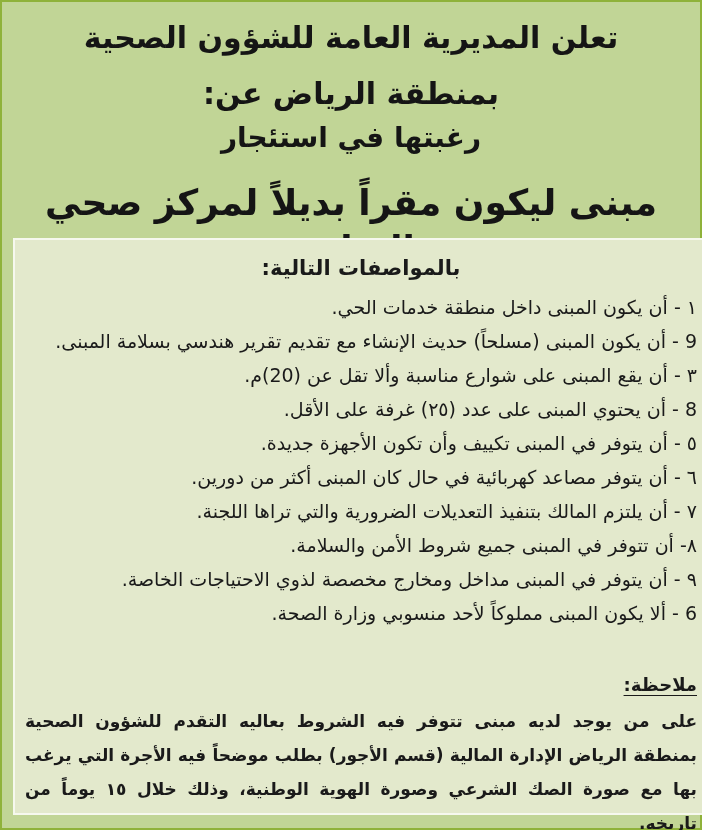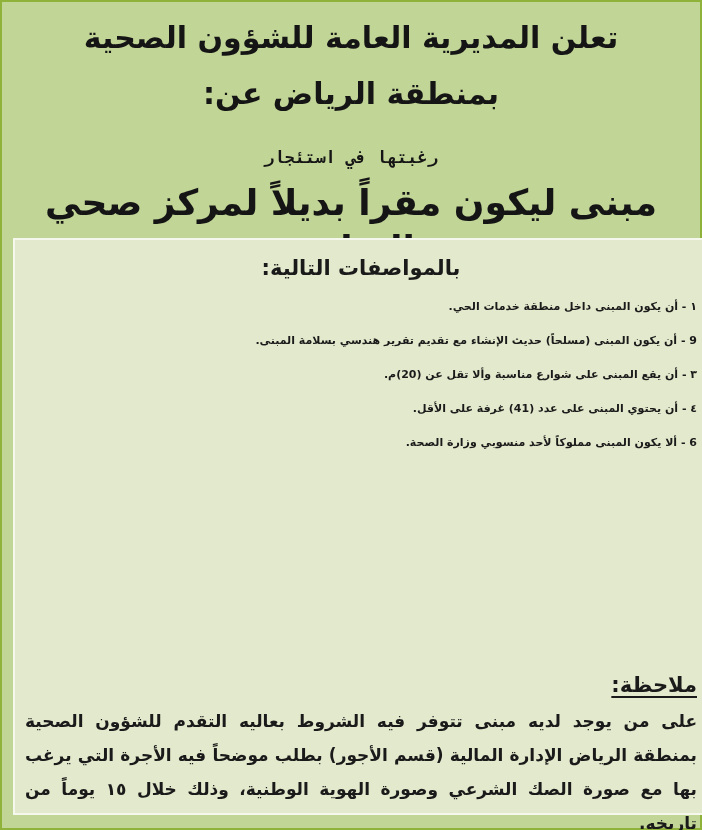--- a/index.html
+++ b/index.html
@@ -20,45 +20,45 @@
       text-align: center;
     }
     .h1 {
       position: absolute; left: 0; right: 0;
       font-weight: bold; font-size: 30px; line-height: 40px;
       color: #151515; letter-spacing: 0;
     }
     .h1.l1 { top: 16px; }
     .h1.l2 { top: 72px; }
     .h3 {
-      position: absolute; left: 0; right: 0; top: 141px;
-      font-weight: bold; font-size: 17px; line-height: 32px; color: #151515; font-family: Liberation Mono, monospace;
+      position: absolute; left: 0; right: 0; top: 120px;
+      font-weight: bold; font-size: 28px; line-height: 32px; color: #151515;
     }
     .h1.l4 { top: 178px; font-size: 36px; line-height: 46px; }
 
     .panel {
       position: absolute; left: 11px; top: 236px;
       width: 676px; height: 573px;
       border: 2px solid #f6f8ee;
       background: #e3e9cc;
       direction: rtl;
       padding-left: 16px;
     }
     .subhead {
       position: absolute; left: 0; right: 0; top: 14px;
       text-align: center; font-weight: bold; font-size: 21px; line-height: 28px;
     }
     .items { position: absolute; right: 10px; left: 8px; top: 50px; margin: 0; padding: 0; list-style: none; }
     .item {
-      font-weight: bold; font-size: 11px; line-height: 34px; white-space: nowrap;
+      font-weight: normal; font-size: 19px; line-height: 34px; white-space: nowrap;
     }
     .item.wrap { white-space: normal; text-align: justify; text-align-last: right; }
     .note-title {
       position: absolute; right: 10px; top: 432px;
-      font-weight: bold; font-size: 21px; line-height: 26px;
+      font-weight: bold; font-size: 18px; line-height: 26px;
       text-decoration: underline; text-underline-offset: 4px; margin-left: 24px;
     }
     .note-body {
       position: absolute; right: 10px; left: 10px; top: 464px;
       font-weight: bold; font-size: 17px; line-height: 34px;
       text-align: justify; text-align-last: right;
     }
   </style>
 </head>
 <body>
@@ -70,19 +70,24 @@
     <div class="h3">رغبتها في استئجار</div>
     <div class="h1 l4">مبنى ليكون مقراً بديلاً لمركز صحي التعاون</div>
   </div>
 
   <div class="panel">
     <div class="subhead">بالمواصفات التالية:</div>
     <ul class="items">
       <li class="item">١ - أن يكون المبنى داخل منطقة خدمات الحي.</li>
       <li class="item wrap">9 - أن يكون المبنى (مسلحاً) حديث الإنشاء مع تقديم تقرير هندسي بسلامة المبنى.</li>
       <li class="item">٣ - أن يقع المبنى على شوارع مناسبة وألا تقل عن (20)م.</li>
-      <li class="item">٤ - أن يحتوي المبنى على عدد (41) غرفة على الأقل.</li>
+      <li class="item">8 - أن يحتوي المبنى على عدد (٢٥) غرفة على الأقل.</li>
+      <li class="item">٥ - أن يتوفر في المبنى تكييف وأن تكون الأجهزة جديدة.</li>
+      <li class="item">٦ - أن يتوفر مصاعد كهربائية في حال كان المبنى أكثر من دورين.</li>
+      <li class="item">٧ - أن يلتزم المالك بتنفيذ التعديلات الضرورية والتي تراها اللجنة.</li>
+      <li class="item">٨- أن تتوفر في المبنى جميع شروط الأمن والسلامة.</li>
+      <li class="item">٩ - أن يتوفر في المبنى مداخل ومخارج مخصصة لذوي الاحتياجات الخاصة.</li>
       <li class="item">6 - ألا يكون المبنى مملوكاً لأحد منسوبي وزارة الصحة.</li>
     </ul>
     <div class="note-title">ملاحظة:</div>
     <div class="note-body">على من يوجد لديه مبنى تتوفر فيه الشروط بعاليه التقدم للشؤون الصحية بمنطقة الرياض الإدارة المالية (قسم الأجور) بطلب موضحاً فيه الأجرة التي يرغب بها مع صورة الصك الشرعي وصورة الهوية الوطنية، وذلك خلال ١٥ يوماً من تاريخه.</div>
   </div>
 </div>
 
 </body></html>

